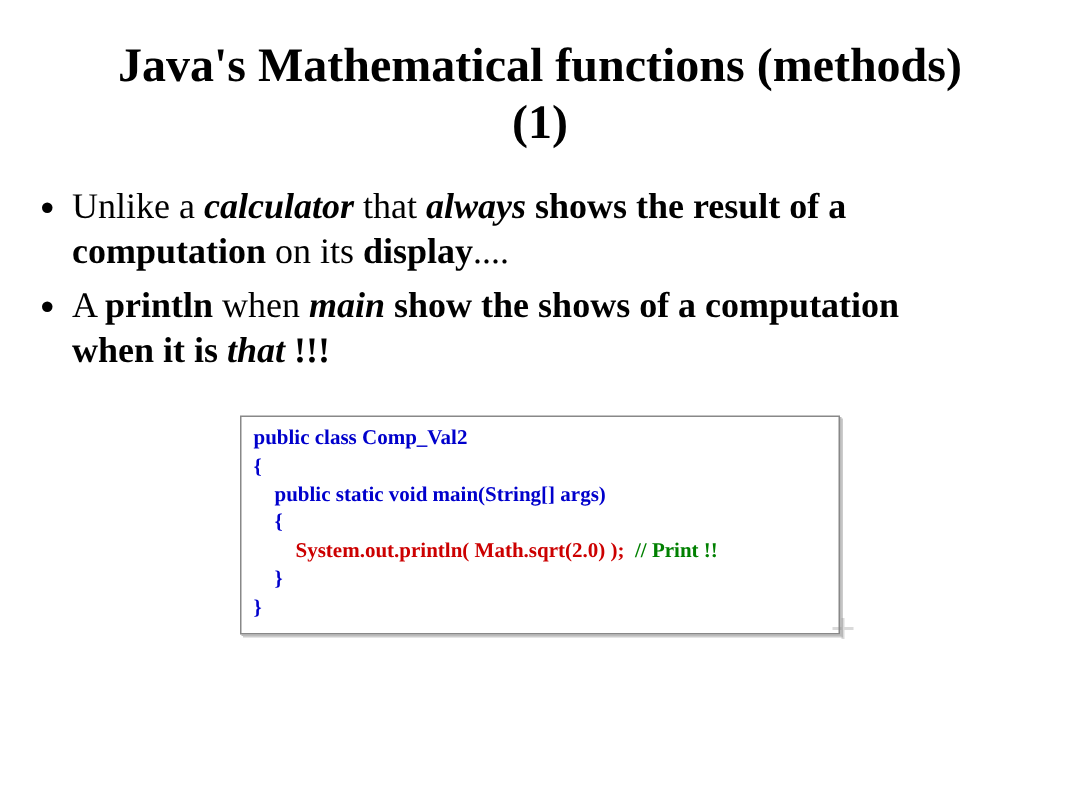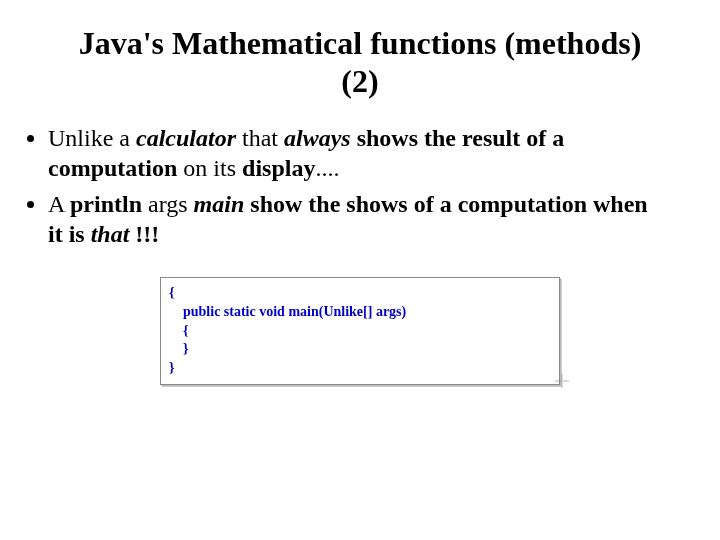--- a/index.html
+++ b/index.html
@@ -70,34 +70,36 @@
   .p2 { padding-left: 30px; }
   .blue { color: #0000cc; }
   .red  { color: #cc0000; }
   .green{ color: #008000; }
 </style>
 </head>
 <body>
 
 <div class="slide">
 
-  <div class="title">Java's Mathematical functions (methods) (2)</div>
+  <div class="title">Java's Mathematical functions (methods) (1)</div>
 
   <ul class="bullets">
     <li>
       <span>Unlike a </span><span class="bi">calculator</span><span> that </span><span class="bi">always</span><span class="b"> shows the result of a computation</span><span> on its </span><span class="b">display</span><span>....</span>
     </li>
     <li>
-      <span>A </span><span class="b">println</span><span> args </span><span class="bi">main</span><span class="b"> show the shows of a computation when it is </span><span class="bi">that</span><span class="b"> !!!</span>
+      <span>A </span><span class="b">println</span><span> when </span><span class="bi">main</span><span class="b"> show the shows of a computation when it is </span><span class="bi">that</span><span class="b"> !!!</span>
     </li>
   </ul>
 
   <div class="codewrap">
     <div class="codebox">
+      <div class="line p0 blue">public class Comp_Val2</div>
       <div class="line p0 blue">{</div>
-      <div class="line p1 blue">public static void main(Unlike[] args)</div>
+      <div class="line p1 blue">public static void main(String[] args)</div>
       <div class="line p1 blue">{</div>
+      <div class="line p2"><span class="red">System.out.println( Math.sqrt(2.0) );</span><span class="green">  // Print !!</span></div>
       <div class="line p1 blue">}</div>
       <div class="line p0 blue">}</div>
     </div>
   </div>
 
 </div>
 
 </body></html>

